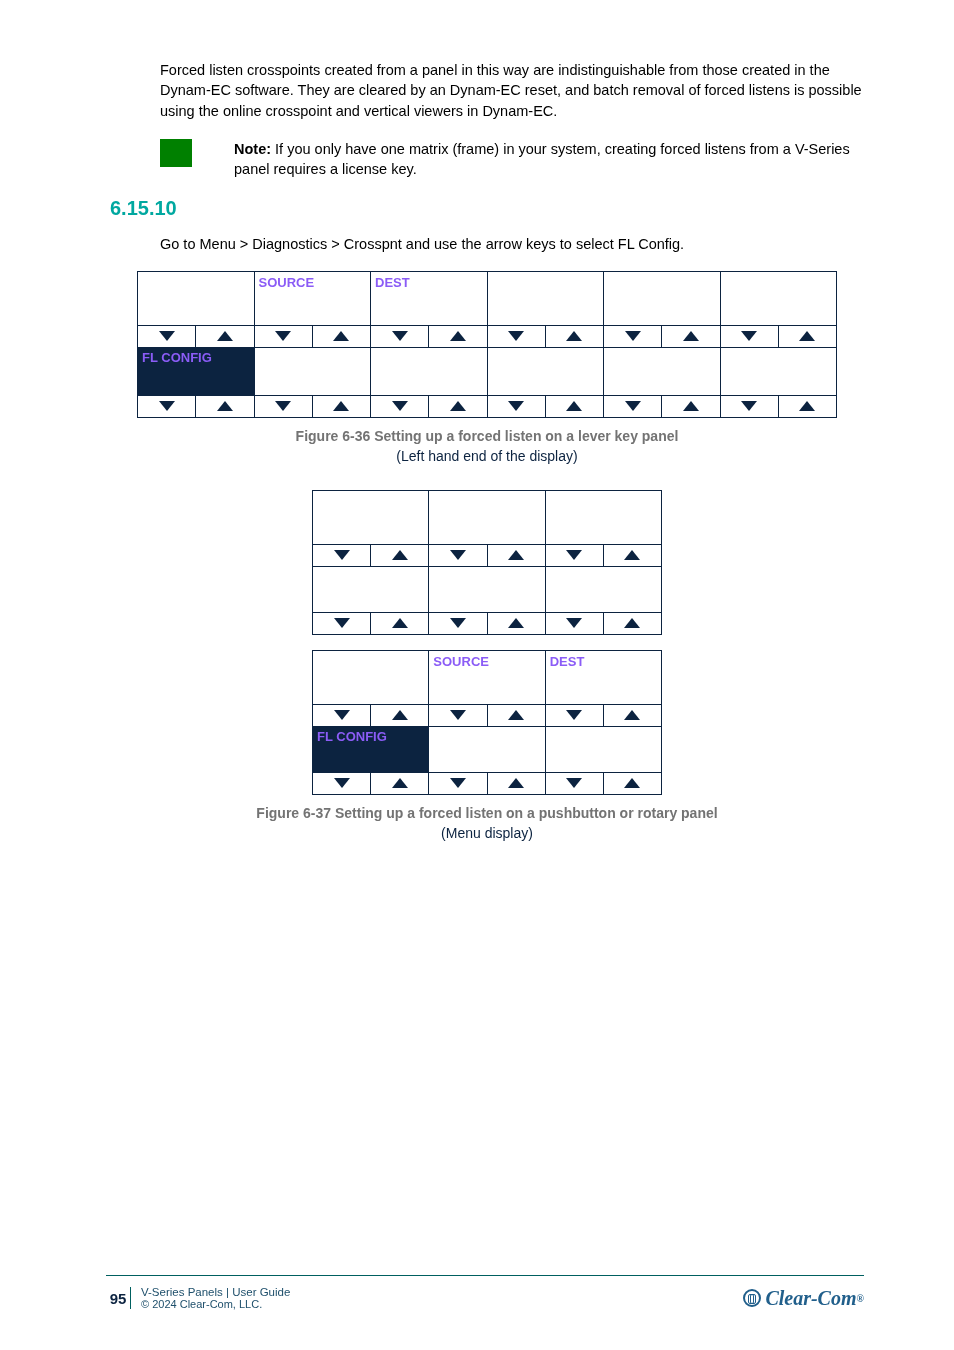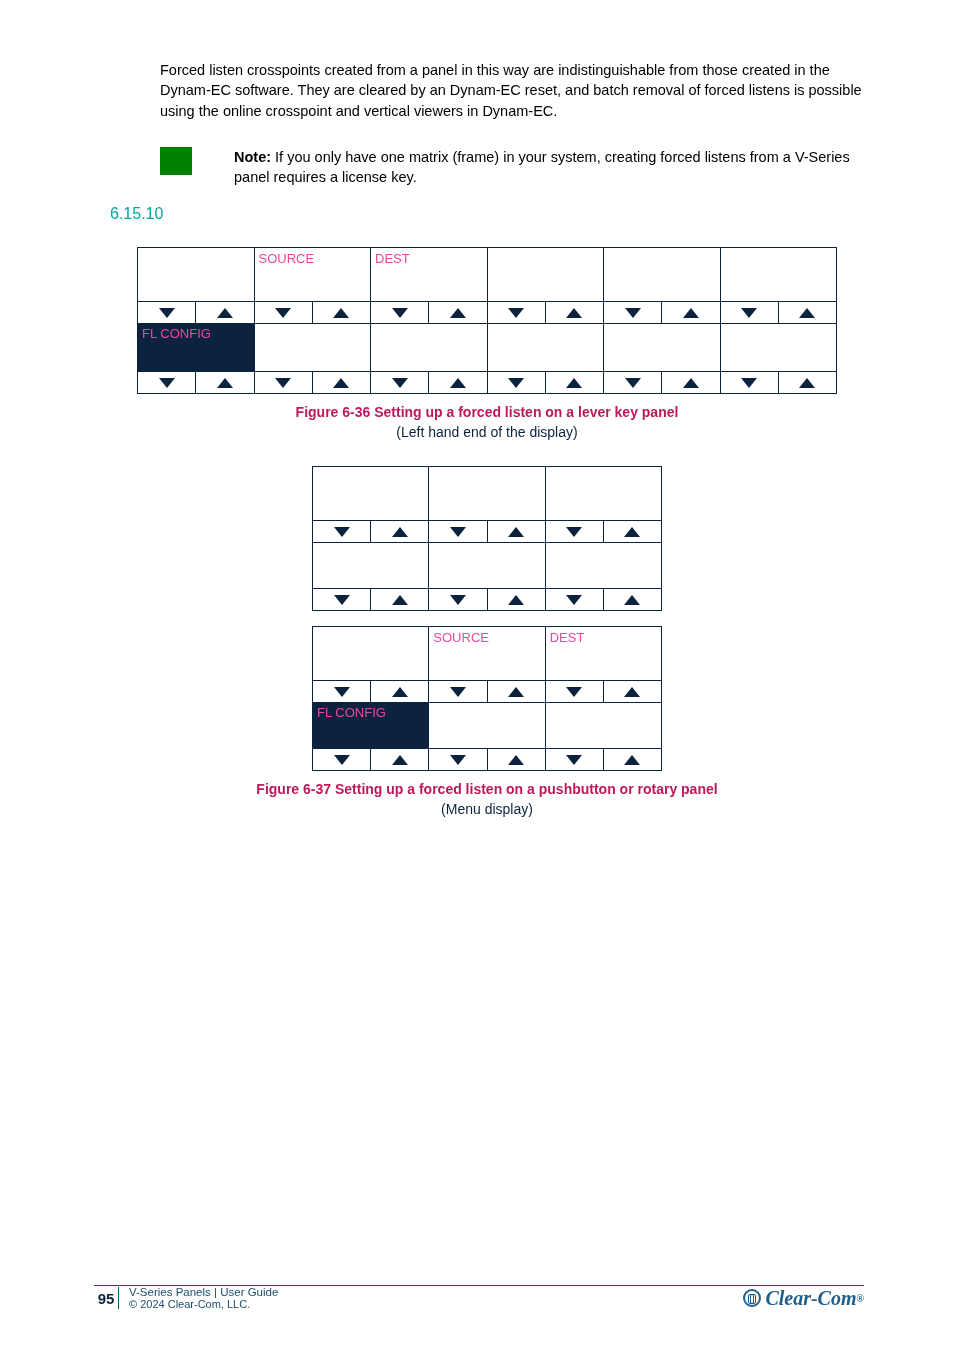--- a/index.html
+++ b/index.html
@@ -1,47 +1,47 @@
 <!DOCTYPE html>
 <html><head>
 <meta charset="utf-8">
 <style>
   * { box-sizing: border-box; margin: 0; padding: 0; }
   html, body { width: 954px; height: 1350px; background: #fff; font-family: Arial, Helvetica, sans-serif; color: #000; }
   .page { position: relative; width: 954px; height: 1350px; padding: 60px 90px 40px 110px; }
   .body-text { font-size: 14.5px; line-height: 1.4; margin-bottom: 16px; }
   .indent { margin-left: 50px; }
-  .note-row { display: flex; align-items: flex-start; margin: 26px 0 10px 0; }
+  .note-row { display: flex; align-items: flex-start; margin: 18px 0 10px 0; }
   .note-square { width: 32px; height: 28px; background: #008000; flex: 0 0 32px; }
   .note-text { margin-left: 42px; font-size: 14.5px; line-height: 1.4; }
   .note-label { font-weight: bold; }
-  .section-heading { font-size: 16px; font-weight: normal; color: #00A8A0; margin-top: 18px; margin-bottom: 24px; display: flex; }
+  .section-heading { font-size: 20px; font-weight: bold; color: #00A8A0; margin-top: 18px; margin-bottom: 2px; display: flex; }
   .sec-num { width: 100px; }
 
   .tbl { border-collapse: collapse; table-layout: fixed; }
-  .tbl td { border: 1px solid #0C2340; vertical-align: top; padding: 3px 4px 2px 4px; height: 30px; font-size: 13px; font-weight: normal; color: #ec4899; }
+  .tbl td { border: 1px solid #0C2340; vertical-align: top; padding: 3px 4px 2px 4px; height: 30px; font-size: 13px; font-weight: bold; color: #8b5cf6; }
   .tbl .tall { height: 54px; }
   .tbl .arrows { height: 22px; padding:0; }
   .arrow-cell { display:flex; height:100%; }
   .arrow-half { flex:1; display:flex; align-items:center; justify-content:center; border-right:1px solid #0C2340; }
   .arrow-half:last-child { border-right:none; }
   .tri-down { width:0; height:0; border-left:8px solid transparent; border-right:8px solid transparent; border-top:10px solid #0C2340; }
   .tri-up   { width:0; height:0; border-left:8px solid transparent; border-right:8px solid transparent; border-bottom:10px solid #0C2340; }
   .inv { background:#0C2340; color:#fff; }
-  .caption { font-size:14px; color:#be185d; font-weight:bold; text-align:center; margin-top:10px; }
+  .caption { font-size:14px; color:#737373; font-weight:bold; text-align:center; margin-top:10px; }
   .subcap { font-size:14px; color:#0C2340; text-align:center; margin-top:4px; }
 
   .t6 { width: 700px; margin: 0 auto; }
   .t6 td { width: 116px; }
 
   .t3 { width: 350px; margin: 0 auto; }
   .t3 td { width:116px; }
   .spacer-row td { height:16px; border:none; }
 
-  .footer { position:absolute; bottom:40px; left:94px; right:90px; border-top:1px solid #006060; padding-top:0; display:flex; justify-content:space-between; align-items:center; }
+  .footer { position:absolute; bottom:40px; left:106px; right:90px; border-top:1px solid #006060; padding-top:10px; display:flex; justify-content:space-between; align-items:center; }
   .page-num { font-size:15px; color:#0C2340; font-weight:bold; width:24px; text-align:center; }
   .foot-title { font-size:11.5px; color:#1e4f6b; }
   .foot-sub { font-size:11px; color:#1e4f6b; }
   .vrule { display:inline-block; width:1px; height:22px; background:#006060; margin-right:10px; vertical-align:middle; }
 
   .logo { font-family: Georgia, 'Times New Roman', serif; font-weight:bold; font-style:italic; font-size:20px; color:#215F8B; display:flex; align-items:center; }
   .logo-icon { width:18px; height:18px; border:2px solid #215F8B; border-radius:50%; margin-right:4px; position:relative; }
   .logo-icon::before { content:""; position:absolute; left:3px; top:3px; width:4px; height:8px; border:1.5px solid #215F8B; border-radius:2px; }
   .logo-icon::after  { content:""; position:absolute; right:3px; top:3px; width:4px; height:8px; border:1.5px solid #215F8B; border-radius:2px; }
   .reg { font-size:10px; vertical-align:super; }
@@ -59,20 +59,23 @@
       <span class="note-label">Note:</span>
       <span>If you only have one matrix (frame) in your system, creating forced listens from a V-Series panel requires a license key.</span>
     </div>
   </div>
 </div>
 
 <div class="section-heading">
   <span class="sec-num">6.15.10</span>
 </div>
 
+<div class="indent">
+  <p class="body-text" style="margin-top:14px;">Go to Menu &gt; Diagnostics &gt; Crosspnt  and use the arrow keys to select FL Config.</p>
+</div>
 
 <table class="tbl t6">
   <tbody>
         <tr>
     <td class="tall"></td>
     <td class="tall">SOURCE</td>
     <td class="tall">DEST</td>
     <td class="tall"></td>
     <td class="tall"></td>
     <td class="tall"></td>

